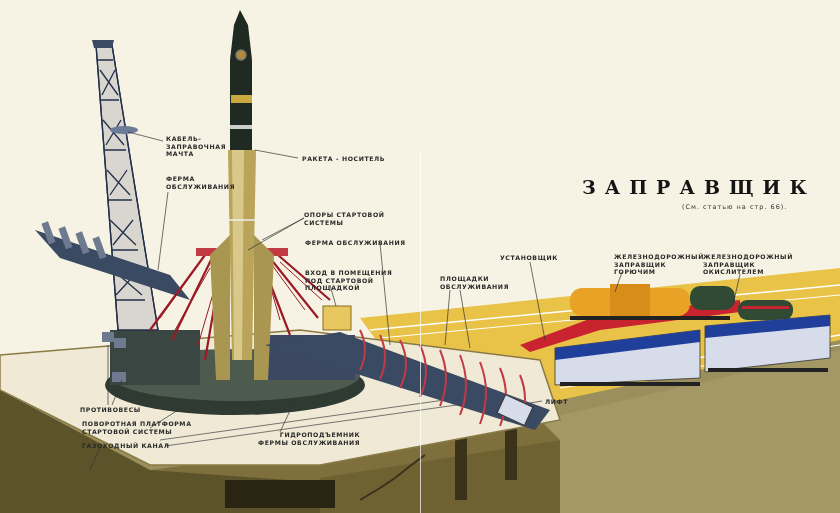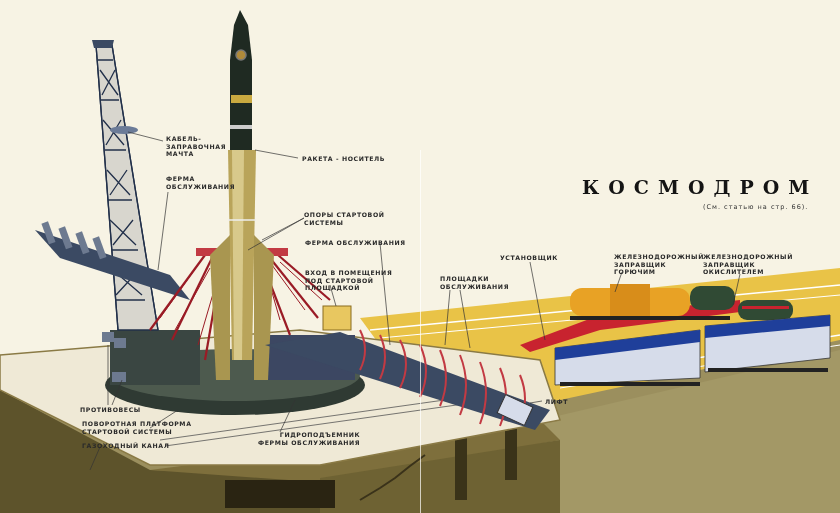--- a/index.html
+++ b/index.html
@@ -1,21 +1,21 @@
 <!DOCTYPE html>
 <html><head>
 <meta charset="utf-8">
 <style>
   html,body{margin:0;padding:0;}
   body{width:840px;height:513px;overflow:hidden;background:#f6f2e3;font-family:"Liberation Sans",sans-serif;}
   #stage{position:relative;width:840px;height:513px;background:#f7f3e4;}
   svg.art{position:absolute;left:0;top:0;}
   .lbl{position:absolute;font-family:"DejaVu Sans",sans-serif;font-size:6.2px;font-weight:bold;letter-spacing:0.6px;color:#2a2a2a;line-height:7.5px;white-space:pre;text-transform:uppercase;}
   .title{position:absolute;left:582px;top:176px;font-family:"DejaVu Serif",serif;font-weight:900;font-size:19px;letter-spacing:9px;color:#141414;}
-  .subtitle{position:absolute;left:682px;top:203px;font-family:"DejaVu Sans",sans-serif;font-size:6.5px;letter-spacing:1px;color:#333;margin-left:21px;}
+  .subtitle{position:absolute;left:682px;top:203px;font-family:"DejaVu Sans",sans-serif;font-size:6.5px;letter-spacing:1px;color:#333;}
   .fold{position:absolute;left:420px;top:150px;width:1px;height:363px;background:rgba(255,255,255,0.7);}
 </style>
 </head>
 <body>
 
 <div id="stage">
 
 <svg class="art" width="840" height="513" viewBox="0 0 840 513">
 
   <polygon points="0,395 560,350 840,290 840,513 0,513" fill="#9b8f5e"></polygon>
@@ -149,21 +149,21 @@
         <line x1="112" y1="405" x2="122" y2="380"></line>
     <line x1="150" y1="428" x2="178" y2="410"></line>
     <line x1="100" y1="447" x2="90" y2="470"></line>
     <line x1="280" y1="432" x2="295" y2="400"></line>
     <line x1="542" y1="401" x2="530" y2="403"></line>
   </g>
 </svg>
 
 <div class="fold"></div>
 
-<div class="title">КОСМОДРОМ</div>
+<div class="title">ЗАПРАВЩИК</div>
 <div class="subtitle">(См. статью на стр. 66).</div>
 
 <div class="lbl" style="left:166px;top:135px;">КАБЕЛЬ-
 ЗАПРАВОЧНАЯ
 МАЧТА</div>
 <div class="lbl" style="left:166px;top:175px;">ФЕРМА
 ОБСЛУЖИВАНИЯ</div>
 <div class="lbl" style="left:302px;top:155px;">РАКЕТА - НОСИТЕЛЬ</div>
 <div class="lbl" style="left:304px;top:211px;">ОПОРЫ СТАРТОВОЙ
 СИСТЕМЫ</div>

